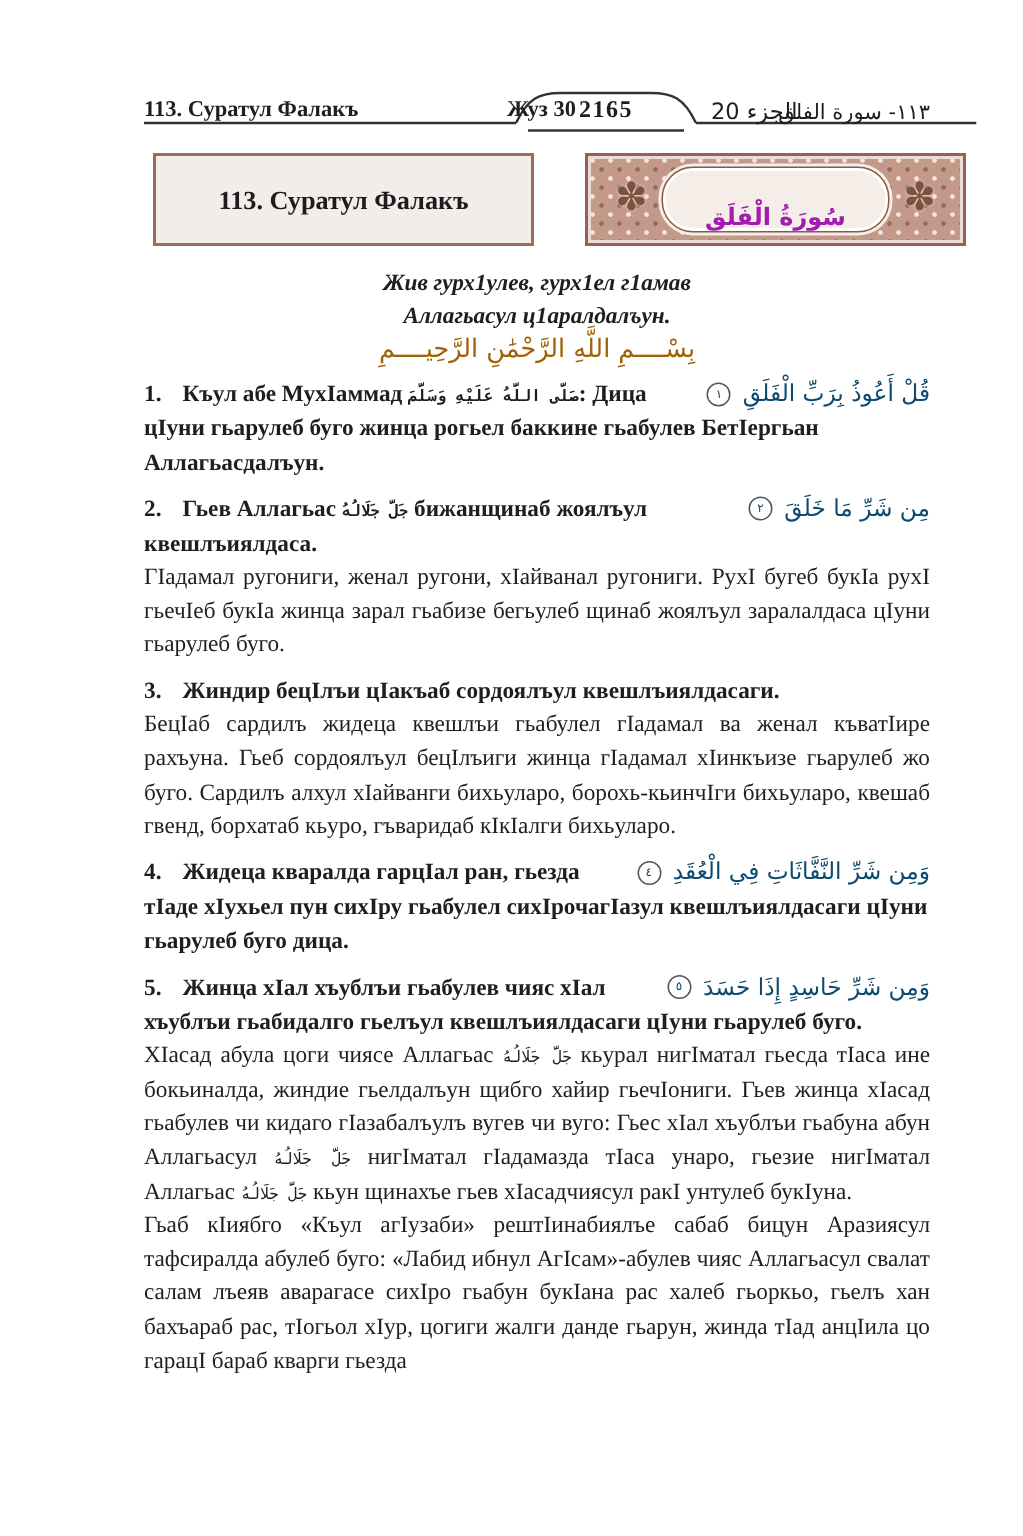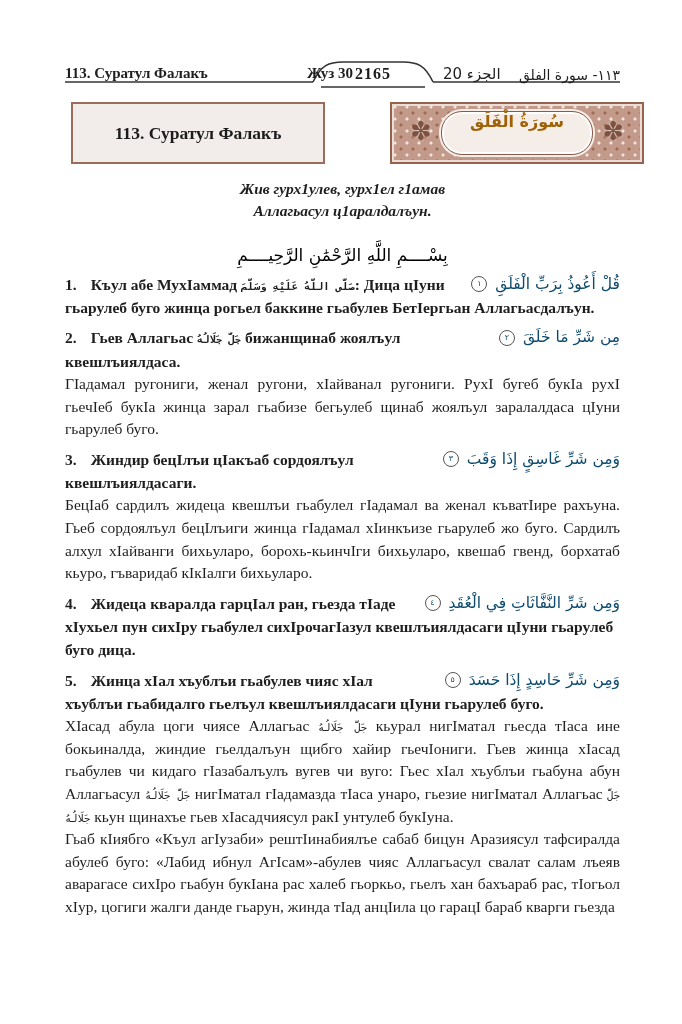--- a/index.html
+++ b/index.html
@@ -1,20 +1,20 @@
 <!DOCTYPE html>
 <html><head>
 <meta charset="utf-8">
 <style>
   html,body{margin:0;padding:0;background:#ffffff;}
   .page{
     position:relative;
     width:682px;height:1024px;
     box-sizing:border-box;
-    padding:50px 62px 0 65px;
+    padding:50px 62px 0 96px;
     background:#ffffff;
     color:#1e1e1e;
     font-family:"Liberation Serif", serif;
     overflow:hidden;
   }
   
   .rhead{position:relative;height:40px;}
   .rhead .h-title{position:absolute;left:0;bottom:8px;font-weight:bold;font-size:15px;}
   .rhead .h-juz-cyr{position:absolute;left:200px;bottom:8px;font-weight:bold;font-size:15px;margin-left:42px;}
   .rhead .h-page{position:absolute;left:252px;width:112px;bottom:7px;text-align:center;font-weight:bold;font-size:16px;letter-spacing:1px;}
@@ -44,27 +44,27 @@
     font-size:26px;line-height:1;color:#7e5240;
     text-shadow:0 0 2px #f0e6e0;
   }
   .rosette.left{left:18px;}
   .rosette.right{right:18px;}
   .cartouche{
     position:absolute;left:50%;top:50%;transform:translate(-50%,-50%);
     width:150px;height:42px;border-radius:21px;
     background:#f4ede8;border:1px solid #8a5a48;
     box-shadow:0 0 0 2px #f4ede8, inset 0 0 0 2px #ffffff;
-    display:flex;align-items:flex-start;justify-content:center;
-    font-family:"DejaVu Sans",sans-serif;font-weight:bold;font-size:16px;color:#a16207;
+    display:flex;align-items:flex-end;justify-content:center;
+    font-family:"DejaVu Sans",sans-serif;font-weight:bold;font-size:16px;color:#a21caf;
   }
   
   .invocation-row{display:flex;justify-content:space-between;align-items:center;margin-top:16px;margin-bottom:8px;flex-direction:column;}
   .invocation{width:330px;text-align:center;font-style:italic;font-weight:bold;font-size:15.5px;line-height:1.45;}
-  .basmala{width:215px;text-align:center;font-family:"DejaVu Sans",sans-serif;font-size:17px;color:#000000;margin-top:22px;}
+  .basmala{width:215px;text-align:center;font-family:"DejaVu Sans",sans-serif;font-size:17px;color:#a16207;}
   
   .verses{margin-top:6px;}
   .verse{margin-top:7px;}
   .ayah-ar{
     float:right;direction:rtl;
     font-family:"DejaVu Sans",sans-serif;font-size:15.5px;color:#0c4a6e;
     margin-left:14px;margin-top:2px;white-space:nowrap;
   }
   .ayah-marker{
     display:inline-block;width:14px;height:14px;border:1px solid #555;border-radius:50%;
@@ -120,21 +120,20 @@
       <p class="vtrans"><span class="vnum">1.</span><span><span>Къул абе МухIаммад </span><span class="ar-inline" dir="rtl">صَلَّى اللَّهُ عَلَيْهِ وَسَلَّمَ</span><span>: Дица цIуни гьарулеб буго жинца рогьел баккине гьабулев БетIергьан Аллагьасдалъун.</span></span></p>
     </div>
 
     <div class="verse">
       <span class="ayah-ar"><span>مِن شَرِّ مَا خَلَقَ</span> <span class="ayah-marker">٢</span></span>
       <p class="vtrans"><span class="vnum">2.</span><span><span>Гьев Аллагьас </span><span class="ar-inline" dir="rtl">جَلَّ جَلَالُهُ</span><span> бижанщинаб жоялъул квешлъиялдаса.</span></span></p>
       <p class="commentary"><span>ГIадамал ругониги, женал ругони, хIайванал ругониги. РухI бугеб букIа рухI гьечIеб букIа жинца зарал гьабизе бегьулеб щинаб жоялъул заралалдаса цIуни гьарулеб буго.</span></p>
     </div>
 
     <div class="verse">
-      <span class="ayah-ar"><span>وَمِن شَرِّ غَاسِقٍ إِذَا وَقَبَ</span> <span class="ayah-marker">٣</span></span>
       <p class="vtrans"><span class="vnum">3.</span><span><span>Жиндир бецIлъи цIакъаб сордоялъул квешлъиялдасаги.</span></span></p>
       <p class="commentary"><span>БецIаб сардилъ жидеца квешлъи гьабулел гIадамал ва женал къватIире рахъуна. Гьеб сордоялъул бецIлъиги жинца гIадамал хIинкъизе гьарулеб жо буго. Сардилъ алхул хIайванги бихьуларо, борохь-кьинчIги бихьуларо, квешаб гвенд, борхатаб кьуро, гъваридаб кIкIалги бихьуларо.</span></p>
     </div>
 
     <div class="verse">
       <span class="ayah-ar"><span>وَمِن شَرِّ النَّفَّاثَاتِ فِي الْعُقَدِ</span> <span class="ayah-marker">٤</span></span>
       <p class="vtrans"><span class="vnum">4.</span><span><span>Жидеца кваралда гарцIал ран, гьезда тIаде хIухьел пун сихIру гьабулел сихIрочагIазул квешлъиялдасаги цIуни гьарулеб буго дица.</span></span></p>
     </div>
 
     <div class="verse">

